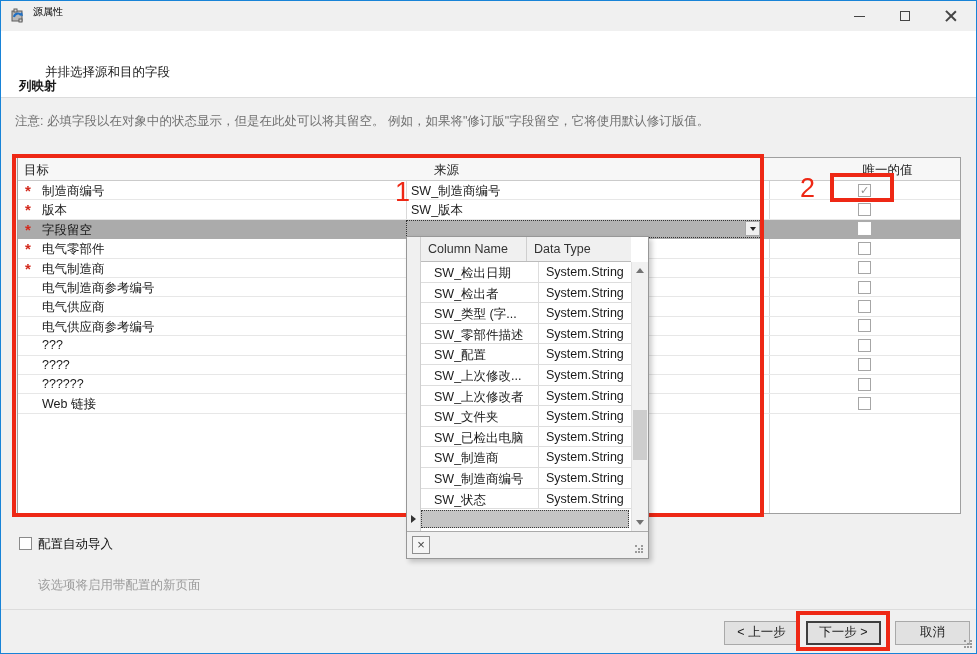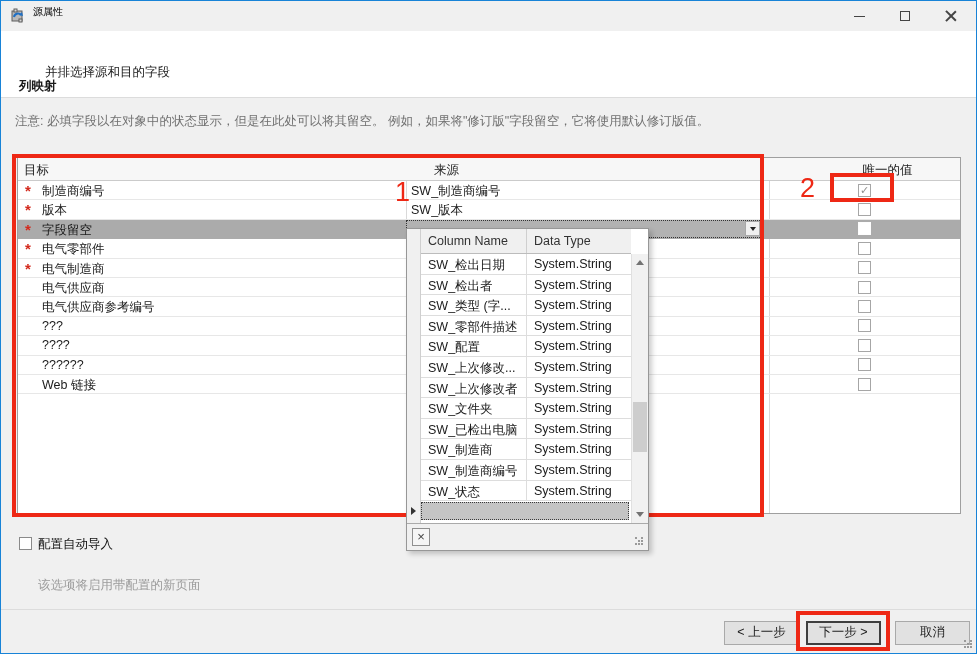--- a/index.html
+++ b/index.html
@@ -35,30 +35,30 @@
   .req{position:absolute;left:7px;top:1px;color:#d3291c;font-size:15px;font-weight:bold;}
   .c-source{width:363px;padding:2px 0 0 5px;position:relative;white-space:nowrap;}
   .trow.sel .c-source{padding:0;}
   .combo{position:absolute;left:0;top:0;bottom:0;right:7px;background:#b2b2b2;border:1px dotted #333;display:flex;justify-content:flex-end;align-items:center;}
   .combo-btn{width:15px;height:15px;margin-right:1px;background:#f0f0f0;border:1px solid #a8a8a8;display:flex;align-items:center;justify-content:center;}
   .darr{width:0;height:0;border-left:3.5px solid transparent;border-right:3.5px solid transparent;border-top:4px solid #222;}
   .c-unique{flex:1;display:flex;align-items:center;justify-content:center;}
   .cb{width:13px;height:13px;background:#fff;border:1px solid #a6a6a6;font-size:11px;line-height:11px;color:#8f8f8f;text-align:center;}
   .trow.sel .cb{border-color:#fdfdfd;}
   
-  .dd{position:absolute;left:405px;top:227px;width:243px;height:323px;background:#fff;border:1px solid #979797;box-shadow:3px 3px 5px rgba(0,0,0,.2);display:flex;flex-direction:column;z-index:10;}
+  .dd{position:absolute;left:405px;top:235px;width:243px;height:323px;background:#fff;border:1px solid #979797;box-shadow:3px 3px 5px rgba(0,0,0,.2);display:flex;flex-direction:column;z-index:10;}
   .dd-list{flex:1;display:flex;position:relative;overflow:hidden;}
   .dd-ind{width:14px;background:#f0f0f0;border-right:1px solid #cfcfcf;position:relative;}
   .dd-ptr{position:absolute;left:4px;bottom:8px;width:0;height:0;border-top:4px solid transparent;border-bottom:4px solid transparent;border-left:5px solid #333;}
   .dd-mid{flex:1;display:flex;flex-direction:column;overflow:hidden;}
   .dd-head{height:25px;background:#f0f0f0;border-bottom:1px solid #bcbcbc;display:flex;color:#333;flex:none;}
   .dd-hname{width:106px;padding:5px 0 0 7px;border-right:1px solid #cfcfcf;}
   .dd-htype{flex:1;padding:5px 0 0 7px;}
   .opt{display:flex;height:20.6px;border-bottom:1px solid #ddd;flex:none;}
-  .opt-name{width:106px;padding:3px 0 0 7px;border-right:1px solid #ddd;white-space:nowrap;overflow:hidden;}
+  .opt-name{width:118px;padding:3px 0 0 13px;border-right:1px solid #ddd;white-space:nowrap;overflow:hidden;}
   .opt-type{flex:1;padding:3px 0 0 7px;white-space:nowrap;}
   .dd-blank{height:18px;margin:1px 2px 0 0;background:#c4c4c4;border:1px dotted #3a3a3a;flex:none;}
   .dd-scroll{width:17px;background:#f1f1f1;border-left:1px solid #e0e0e0;margin-top:25px;position:relative;flex:none;}
   .sarr{position:absolute;left:0;right:0;height:15px;display:flex;align-items:center;justify-content:center;}
   .sarr.up{top:1px;} .sarr.down{bottom:1px;}
   .tri-up{width:0;height:0;border-left:4px solid transparent;border-right:4px solid transparent;border-bottom:5px solid #737373;}
   .tri-down{width:0;height:0;border-left:4px solid transparent;border-right:4px solid transparent;border-top:5px solid #737373;}
   .sthumb{position:absolute;left:1px;right:1px;top:55%;height:50px;background:#cdcdcd;}
   .dd-foot{height:27px;background:#f0f0f0;border-top:1px solid #aaa;position:relative;flex:none;}
   .dd-clear{position:absolute;left:5px;top:4px;width:18px;height:18px;background:#f5f5f5;border:1px solid #8f8f8f;font-size:13px;text-align:center;line-height:15px;color:#444;}
@@ -162,20 +162,27 @@
           </div>
         </div>
         <div class="trow">
           <div class="cell c-target"><span class="req">*</span><span class="ttext">电气制造商</span></div>
           <div class="cell c-source"></div>
           <div class="cell c-unique">
             <span class="cb"></span>
           </div>
         </div>
         <div class="trow">
+          <div class="cell c-target"><span class="ttext">电气制造商参考编号</span></div>
+          <div class="cell c-source"></div>
+          <div class="cell c-unique">
+            <span class="cb"></span>
+          </div>
+        </div>
+        <div class="trow">
           <div class="cell c-target"><span class="ttext">电气供应商</span></div>
           <div class="cell c-source"></div>
           <div class="cell c-unique">
             <span class="cb"></span>
           </div>
         </div>
         <div class="trow">
           <div class="cell c-target"><span class="ttext">电气供应商参考编号</span></div>
           <div class="cell c-source"></div>
           <div class="cell c-unique">

